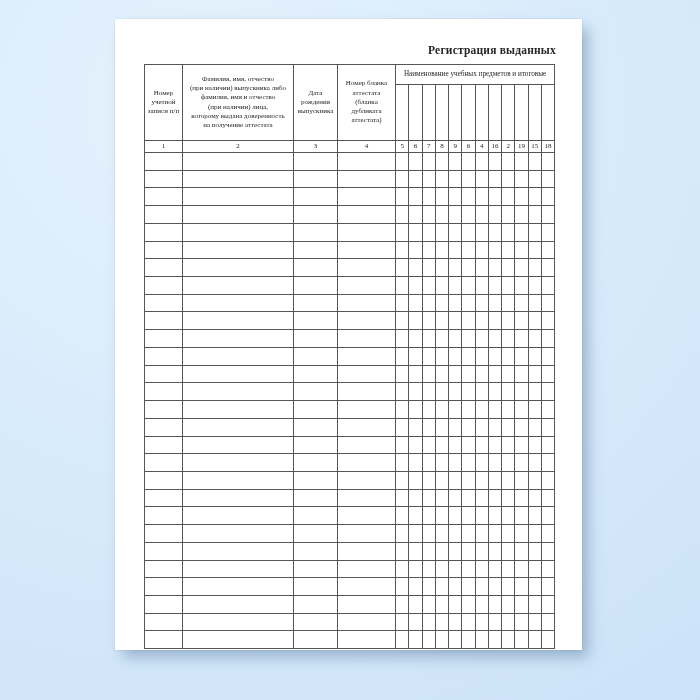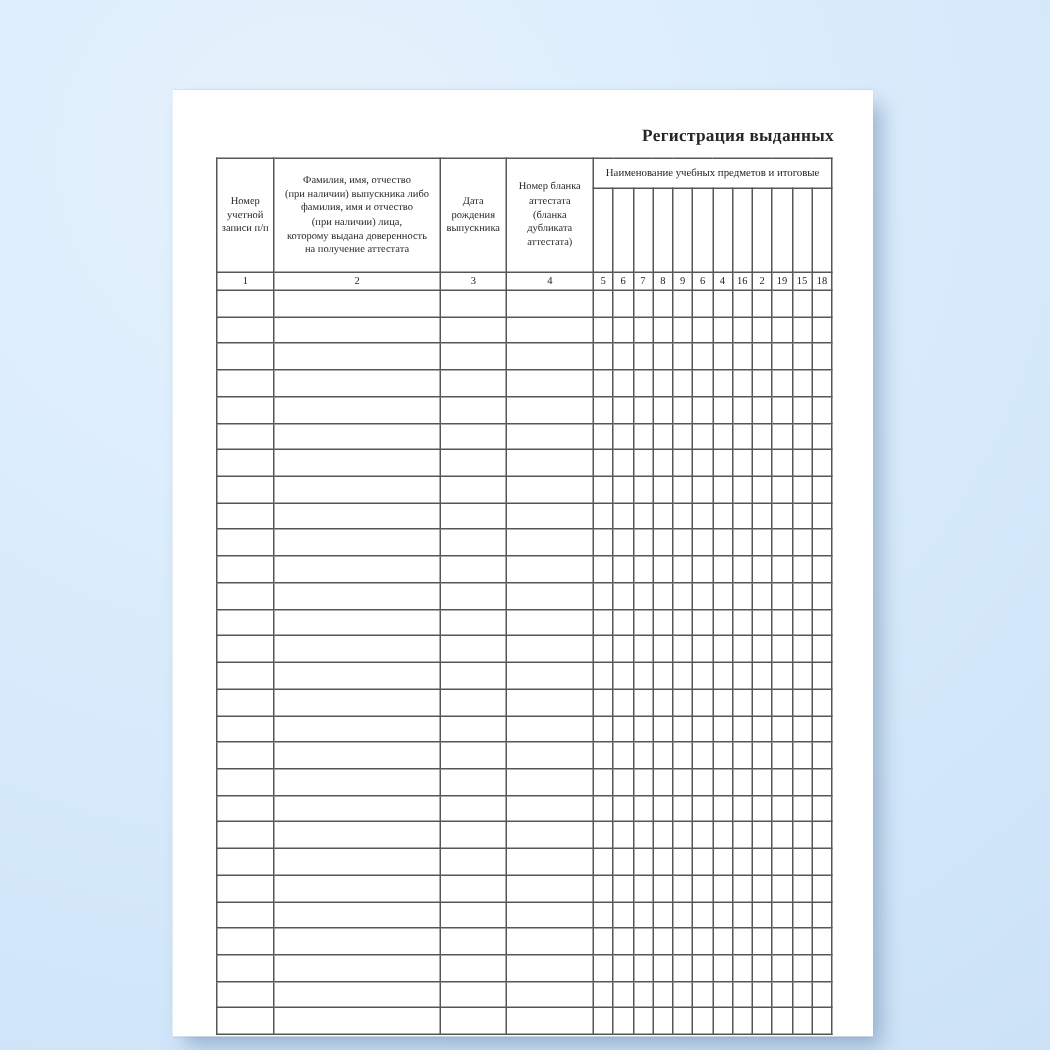--- a/index.html
+++ b/index.html
@@ -17,21 +17,20 @@
 
   .page {
     position: absolute;
     left: 115px;
     top: 19px;
     width: 467px;
     height: 631px;
     background: var(--page);
     box-shadow: 0 0 1px rgba(130,155,185,0.65),
                 7px 8px 13px -1px rgba(105,135,170,0.55);
-    margin-top: 41px;
   }
 
   .doc-title {
     position: absolute;
     top: 25px;
     right: 26px;
     font-size: 11.5px;
     font-weight: bold;
     color: var(--text);
     letter-spacing: 0.2px;

